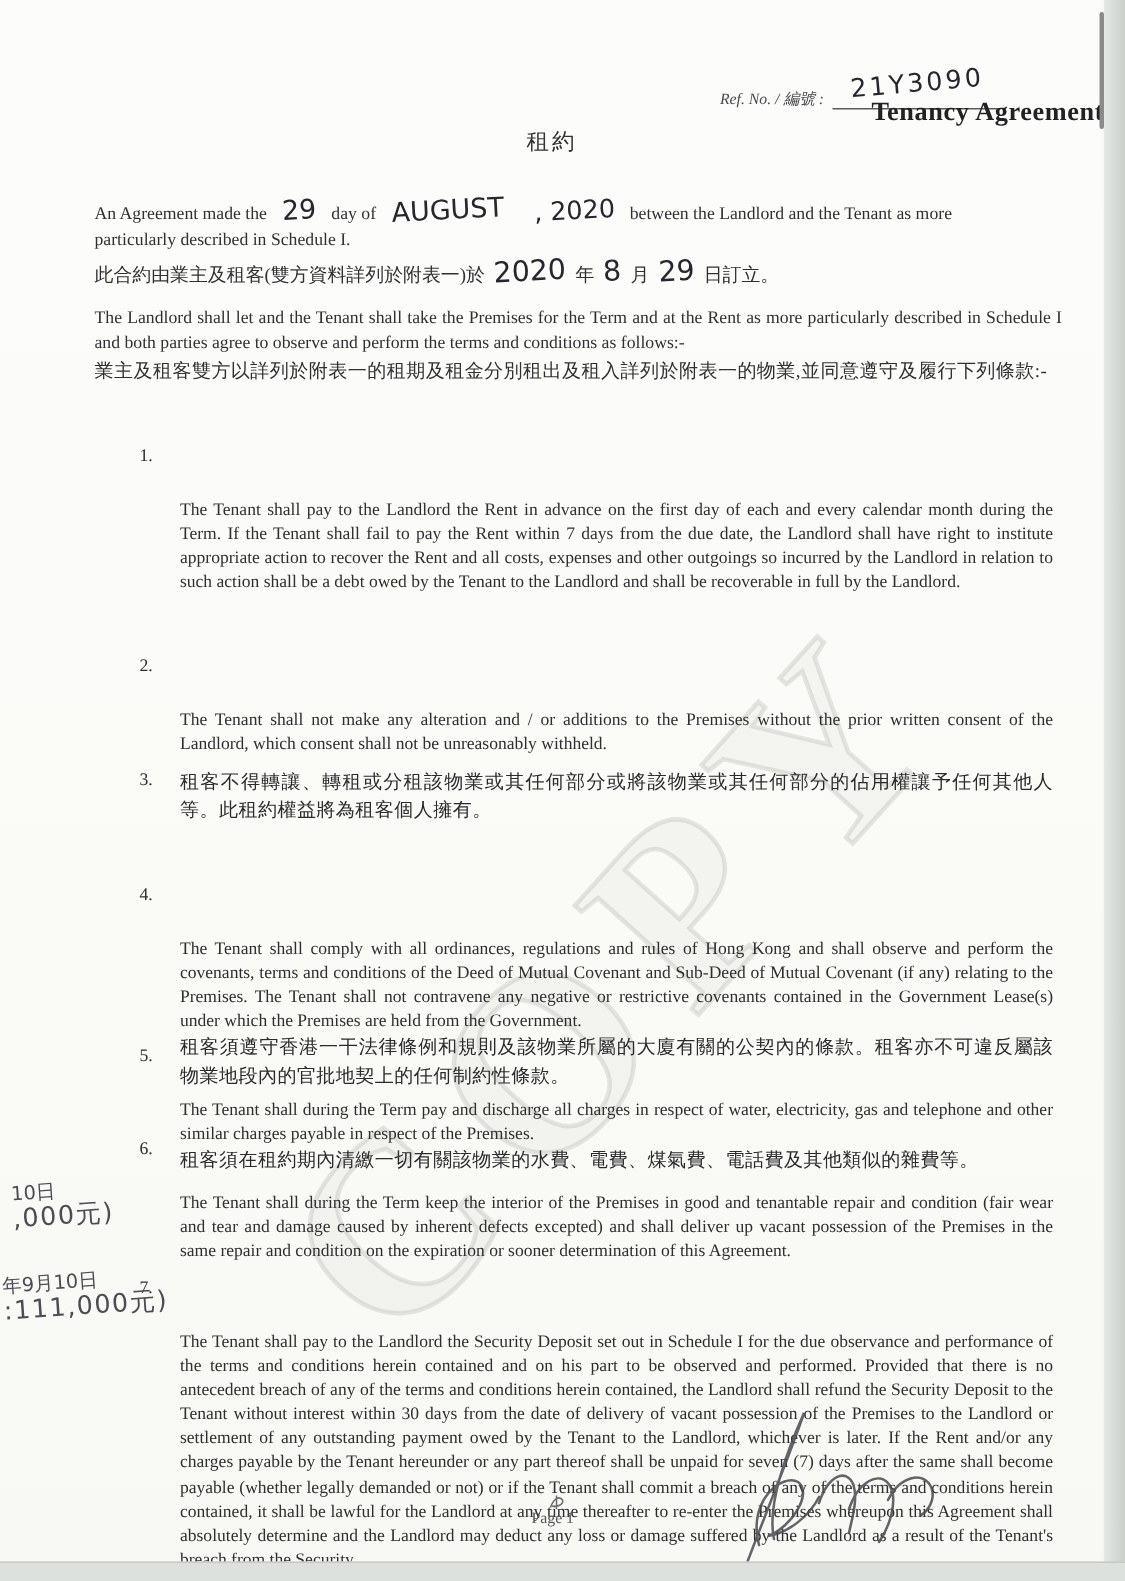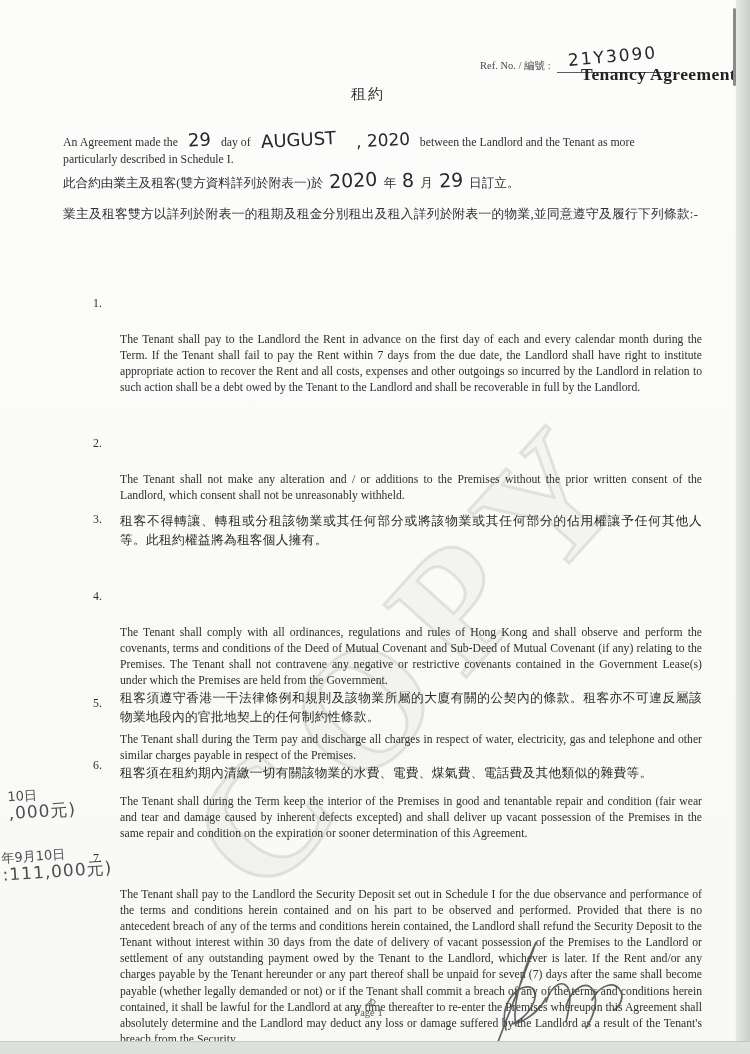--- a/index.html
+++ b/index.html
@@ -11,21 +11,21 @@
   .scan-right{position:absolute;top:0;right:0;width:16px;height:1054px;
         background:linear-gradient(to right,rgba(120,130,120,0) 0%,rgba(120,130,120,.28) 100%);}
   .scan-line{position:absolute;left:733px;top:8px;width:3px;height:78px;background:#8b8b8b;border-radius:2px;}
 
   .watermark{position:absolute;left:150px;top:800px;font-size:168px;font-weight:bold;
         letter-spacing:.14em;transform:rotate(-48deg);transform-origin:0 0;white-space:nowrap;
         color:rgba(110,110,105,.05);-webkit-text-stroke:3px rgba(110,110,105,.16);
         font-family:"Liberation Serif",serif;pointer-events:none;}
 
   .ref{position:absolute;left:480px;top:48px;font-size:10.5px;color:#4a4a4c;white-space:nowrap;}
-  .ref-label{display:inline-block;vertical-align:bottom;}
+  .ref-label{display:inline-block;vertical-align:bottom;font-style:italic;}
   .ref-line{display:inline-block;width:112px;border-bottom:1.6px solid #5a5a5c;margin-left:6px;
         text-align:center;height:24px;vertical-align:bottom;}
   .hand{font-family:"DejaVu Sans",sans-serif;color:#26262e;}
   .ref-line .hand{display:inline-block;font-size:17px;transform:rotate(-5deg) translateY(-2px);letter-spacing:2px;}
 
   .title{position:absolute;left:0;top:64px;width:736px;text-align:right;font-size:17.5px;
         font-weight:bold;letter-spacing:.4px;color:#222;}
   .subtitle{position:absolute;left:0;top:85px;width:736px;text-align:center;font-size:15px;
         color:#333;letter-spacing:2px;}
 
@@ -76,20 +76,21 @@
     <div>
       <span>An Agreement made the</span><span class="hand">29</span><span>day of</span><span class="hand">AUGUST</span><span class="hand small">, 2020</span><span>between the Landlord and the Tenant as more</span>
     </div>
     <div>particularly described in Schedule I.</div>
     <div class="intro-zh">
       <span>此合約由業主及租客(雙方資料詳列於附表一)於</span><span class="hand">2020</span><span>年</span><span class="hand">8</span><span>月</span><span class="hand">29</span><span>日訂立。</span>
     </div>
   </div>
 
   <div class="recital">
+    <div>The Landlord shall let and the Tenant shall take the Premises for the Term and at the Rent as more particularly described in Schedule I and both parties agree to observe and perform the terms and conditions as follows:-</div>
     <div class="recital-zh">業主及租客雙方以詳列於附表一的租期及租金分別租出及租入詳列於附表一的物業,並同意遵守及履行下列條款:-</div>
   </div>
 
   <div class="clause c1">
     <div class="clause-num">1.</div>
     <div class="clause-body">
       <div class="clause-en">The Tenant shall pay to the Landlord the Rent in advance on the first day of each and every calendar month during the Term. If the Tenant shall fail to pay the Rent within 7 days from the due date, the Landlord shall have right to institute appropriate action to recover the Rent and all costs, expenses and other outgoings so incurred by the Landlord in relation to such action shall be a debt owed by the Tenant to the Landlord and shall be recoverable in full by the Landlord.</div>
     </div>
   </div>
 

